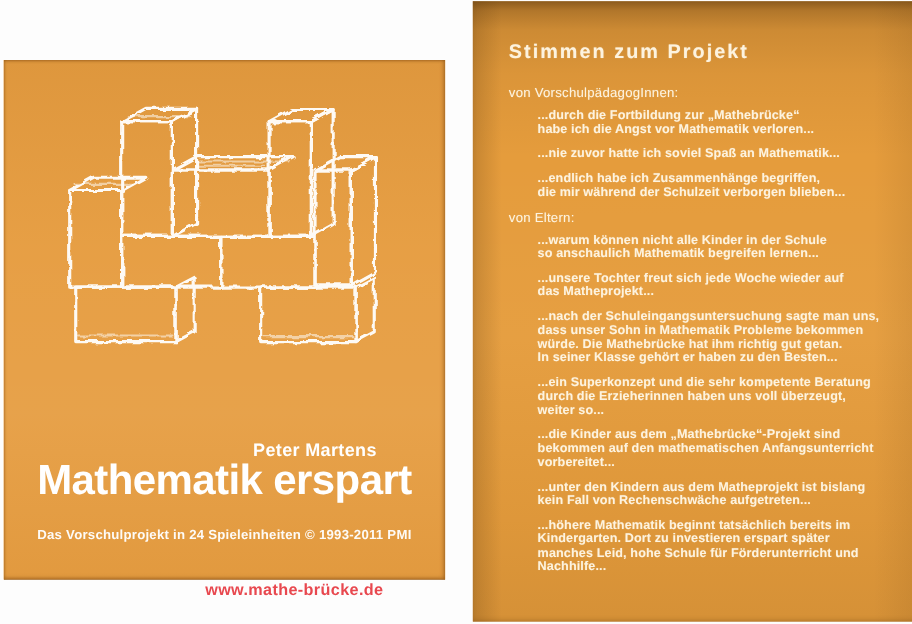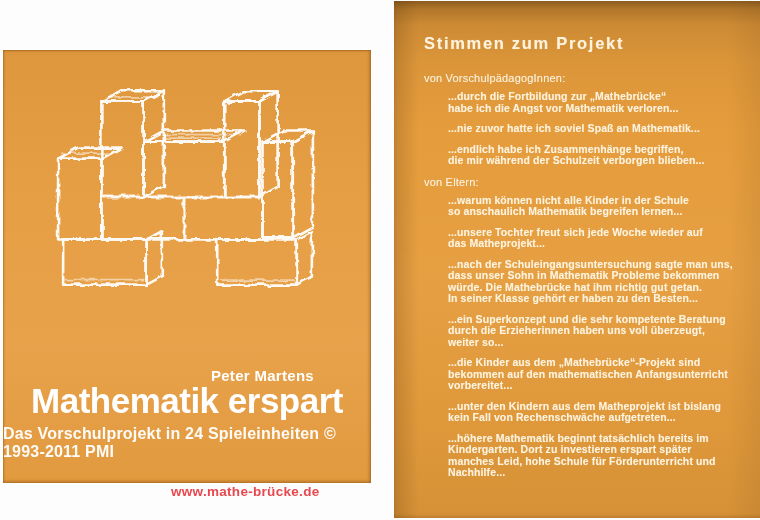--- a/index.html
+++ b/index.html
@@ -32,22 +32,22 @@
     position:absolute;top:317px;right:57px;
     font-size:15px;font-weight:bold;letter-spacing:0.3px;
     color:var(--front-text,#ffffff);
   }
   .title{
     position:absolute;top:331px;left:0;width:100%;text-align:center;
     font-size:35px;font-weight:bold;letter-spacing:-0.5px;
     color:var(--front-text,#ffffff);
   }
   .subtitle{
-    position:absolute;top:375px;left:0;width:100%;text-align:left;
-    font-size:16px;font-weight:bold;letter-spacing:0.2px;
+    position:absolute;top:390px;left:0;width:100%;text-align:center;
+    font-size:11px;font-weight:bold;letter-spacing:0.2px;
     color:var(--front-text,#ffffff);opacity:0.96;
   }
   .website{
     position:absolute;top:434px;left:168px;
     font-size:13.5px;font-weight:bold;letter-spacing:0.3px;
     color:var(--website-color,#e8484f);
     text-decoration:none;cursor:pointer;
   }
 
   

